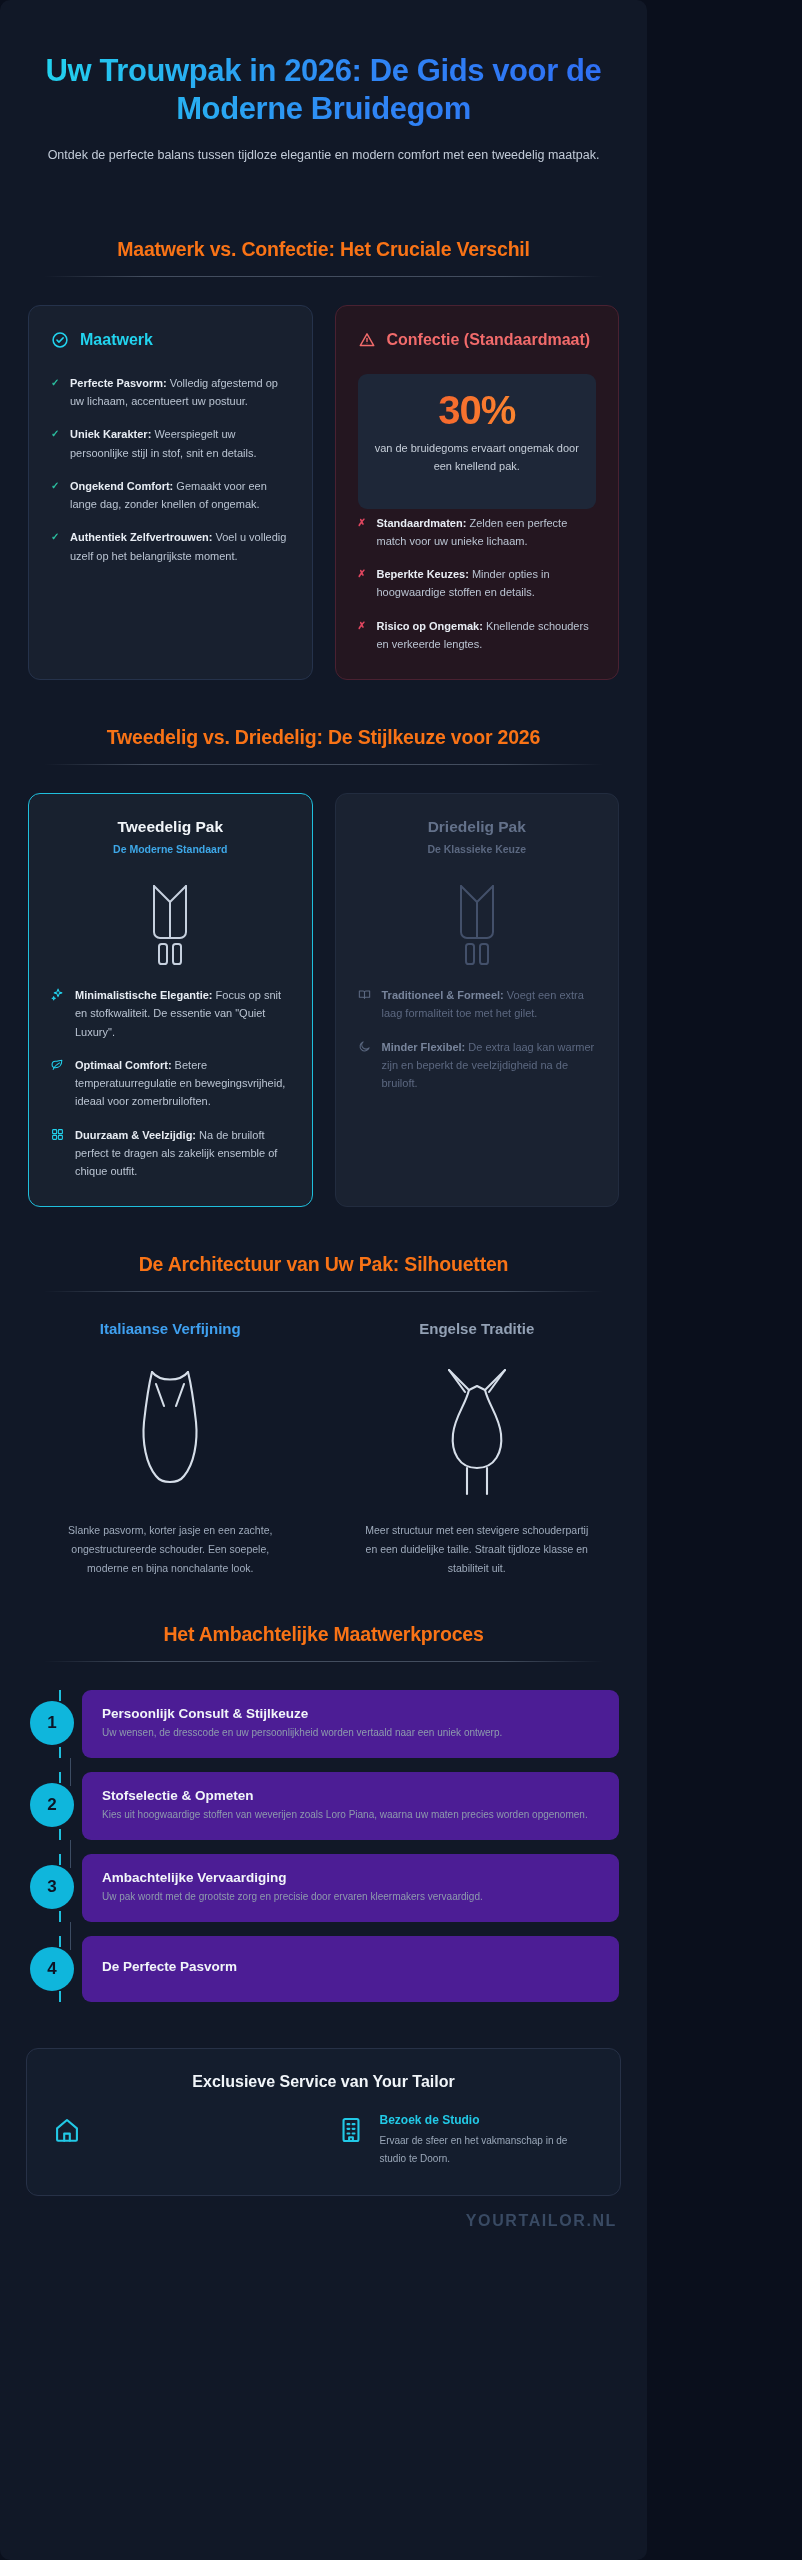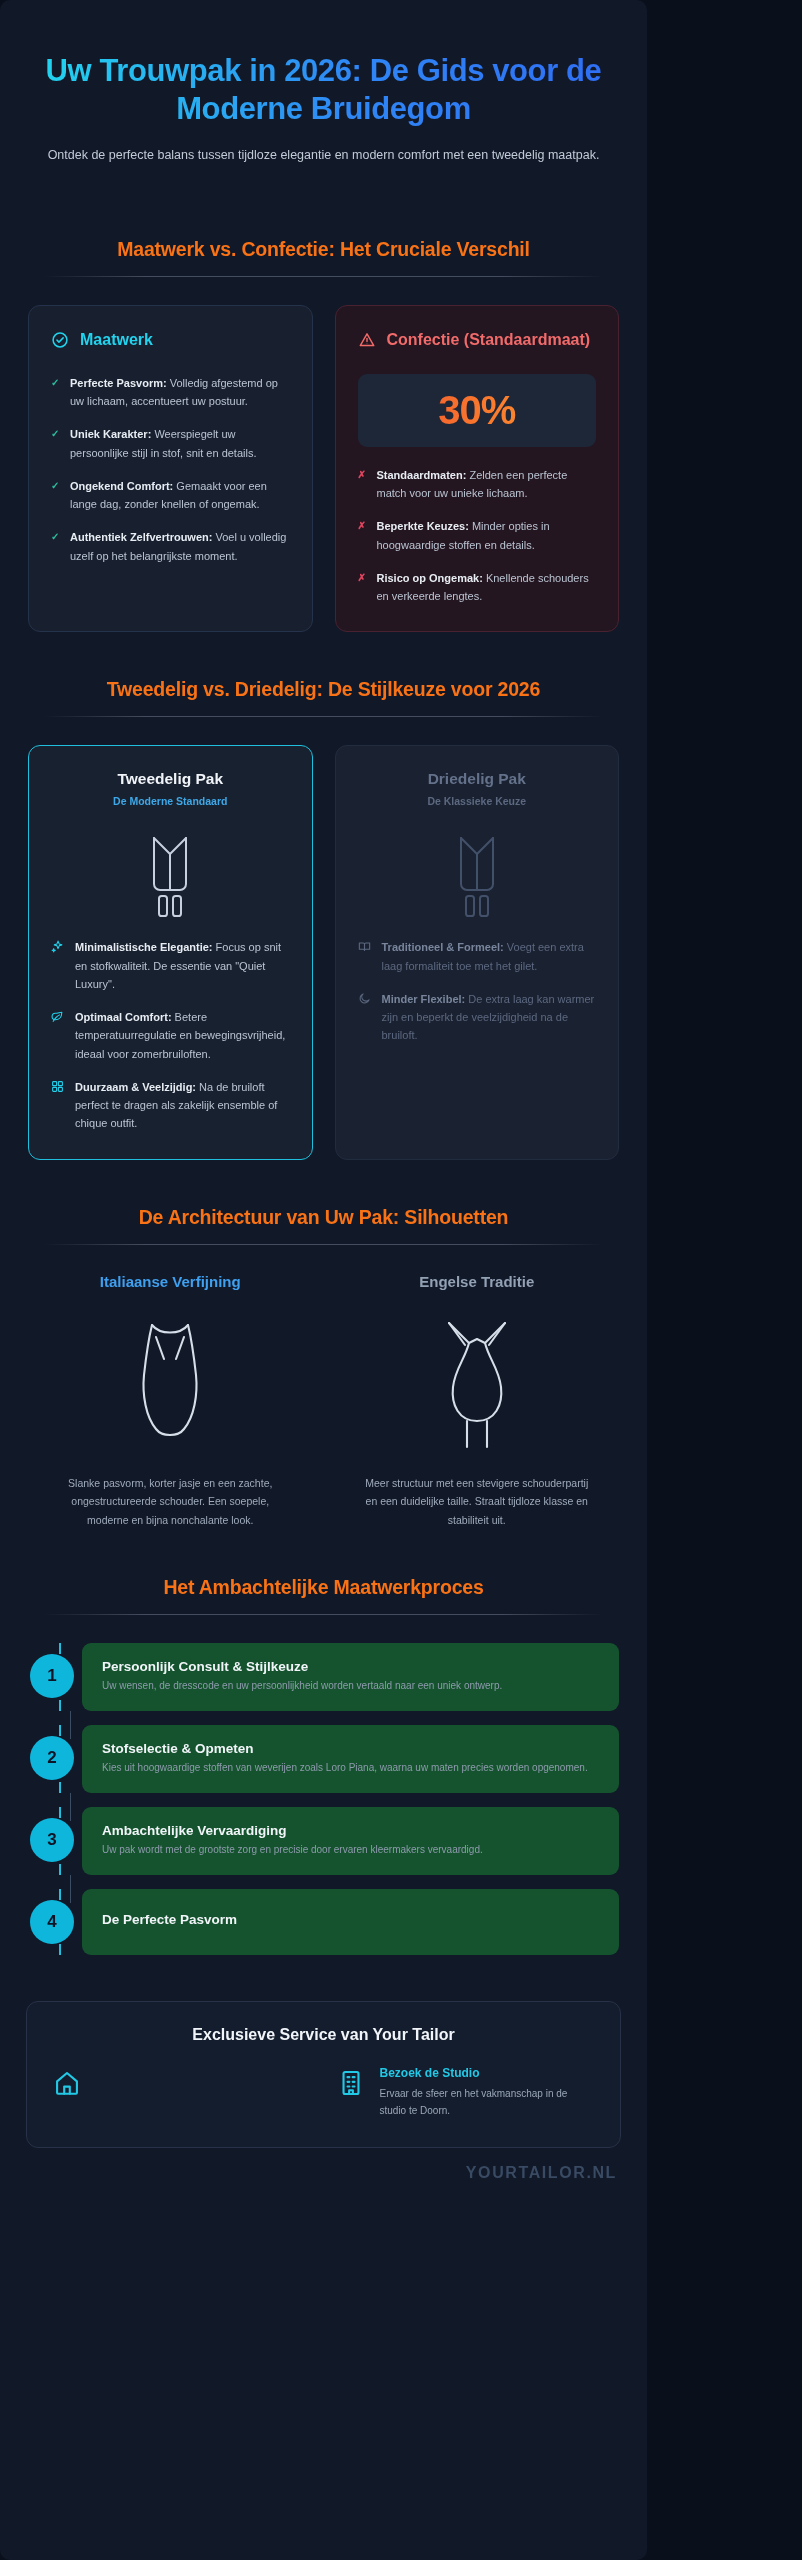--- a/index.html
+++ b/index.html
@@ -85,23 +85,23 @@
     margin-bottom:19px;
   }
   .card.good .card-title { color:#22d3ee; }
   .card.bad  .card-title { color:#f26b6b; }
   .card-title svg { flex:0 0 auto; margin-top:1px; }
 
   
   .statbox {
     background:#1e2738;
     border-radius:9px;
-    padding:16px 14px 17px;
+    padding:16px 14px 33px;
     text-align:center;
-    margin-bottom:19px;
+    margin-bottom:5px;
   }
   .statnum {
     font-size:40px;
     font-weight:700;
     line-height:1;
     letter-spacing:-1px;
     background:linear-gradient(92deg,#f0502e 0%,#f97a2e 55%,#fb9a34 100%);
     -webkit-background-clip:text;
     background-clip:text;
     color:transparent;
@@ -225,21 +225,21 @@
     background:#0fb6dc;
     color:#0d1526;
     font-size:17px;
     font-weight:700;
     display:flex;
     align-items:center;
     justify-content:center;
   }
   .tbody {
     flex:1 1 auto;
-    background:#14532d;
+    background:#4c1d95;
     border-radius:9px;
     padding:16px 20px 17px;
     margin-left:8px;
     display:flex;
     flex-direction:column;
     justify-content:center;
   }
   .tbody h4 { font-size:13.5px; font-weight:700; color:#f1f5f9; margin-bottom:4px; }
   .tbody p  { font-size:10px; line-height:1.6; color:#8e9bad; }
 
@@ -326,20 +326,21 @@
               <path d="M12 3.8L21 19.4H3z"></path>
                 <path d="M12 10v4"></path>
                 <circle cx="12" cy="16.8" r=".55" fill="#f26b6b" stroke="none"></circle>
             </svg>
           </span>
           <span>Confectie (Standaardmaat)</span>
         </div>
 
         <div class="statbox">
           <div class="statnum">30%</div>
+          <div class="stattext">van de bruidegoms ervaart ongemak door een knellend pak.</div>
         </div>
 
         <ul class="blist">
           <li>
             <span class="mark no">✗</span>
             <span><b>Standaardmaten:</b><span> Zelden een perfecte match voor uw unieke lichaam.</span></span>
           </li>
           <li>
             <span class="mark no">✗</span>
             <span><b>Beperkte Keuzes:</b><span> Minder opties in hoogwaardige stoffen en details.</span></span>

